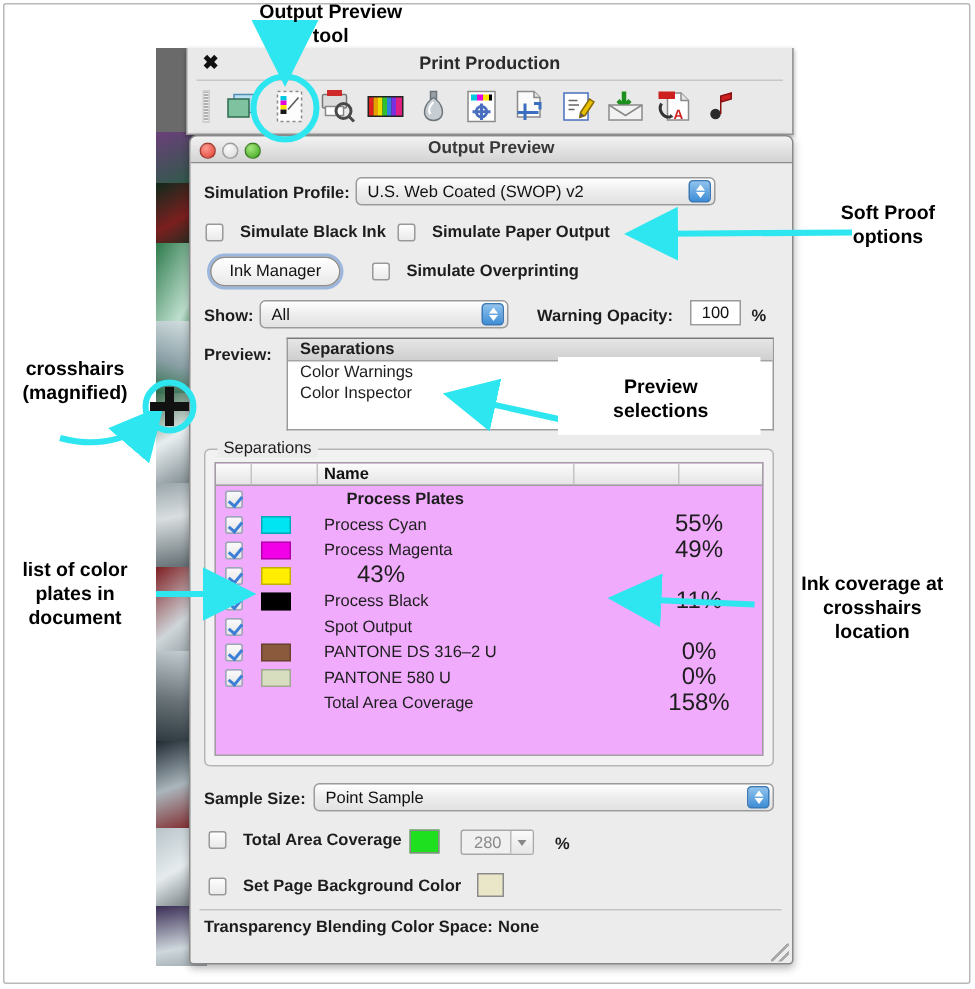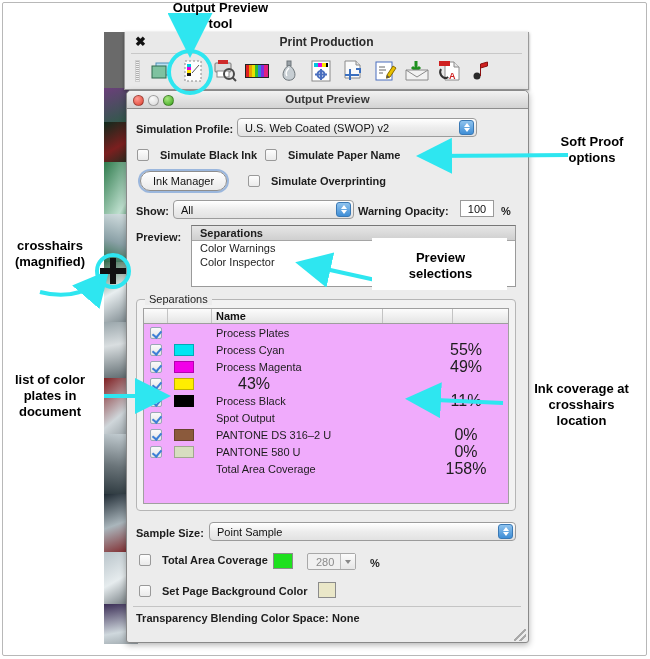--- a/index.html
+++ b/index.html
@@ -210,21 +210,21 @@
     border-bottom: 1px solid #9e9e9e; }
   .tbl-head div {
     font-size: 11px; font-weight: bold; color: #111;
     border-right: 1px solid #c3c3c3;
     padding-left: 4px; line-height: 14px;
   }
   .tr { display: flex; height: 17px; align-items: center; }
   .td-check { width: 24px; display: flex; justify-content: center; }
   .td-swatch { width: 44px; display: flex; justify-content: flex-start; padding-left: 6px; }
   .td-name { flex: 1; font-size: 11px; color: #1d1d1d; padding-left: 4px; }
-  .td-name.bold { font-weight: normal; }
+  .td-name.bold { font-weight: bold; margin-left: 15px; }
   .td-pct { width: 84px; font-size: 16px; color: #1d1d1d; text-align: center; }
   .swatch { width: 20px; height: 12px; border: 1px solid rgba(0,0,0,.25); }
   .chk {
     width: 12px; height: 12px; border-radius: 2px;
     background: linear-gradient(to bottom, #fafafa, #e6e6e6);
     border: 1px solid #9aa7b5;
     position: relative;
   }
   .chk:after {
     content: ""; position: absolute; left: 3px; top: 1px;
@@ -429,31 +429,31 @@
             <i class="dn"></i>
           </span>
       </div>
 
       <div class="cbrow" style="position:absolute;left:10px;top:40px;">
         <span class="cb"></span>
         <span class="lbl-b">Simulate Black Ink</span>
       </div>
       <div class="cbrow" style="position:absolute;left:138px;top:40px;">
         <span class="cb"></span>
-        <span class="lbl-b">Simulate Paper Name</span>
+        <span class="lbl-b">Simulate Paper Output</span>
       </div>
 
       <div class="btn" style="position:absolute;left:13px;top:62px;">Ink Manager</div>
       <div class="cbrow" style="position:absolute;left:121px;top:66px;">
         <span class="cb"></span>
         <span class="lbl-b">Simulate Overprinting</span>
       </div>
 
       <div style="position:absolute;left:9px;top:96px;" class="lbl-b">Show:</div>
-      <div class="popup" style="position:absolute;left:46px;top:91px;width:181px;">
+      <div class="popup" style="position:absolute;left:46px;top:91px;width:166px;">
         <span>All</span>
         <span class="arrows">
             <i class="up"></i>
             <i class="dn"></i>
           </span>
       </div>
       <div style="position:absolute;left:231px;top:96px;" class="lbl-b">Warning Opacity:</div>
       <div class="numfield" style="position:absolute;left:333px;top:91px;">100</div>
       <div style="position:absolute;left:374px;top:96px;" class="lbl-b">%</div>
 

